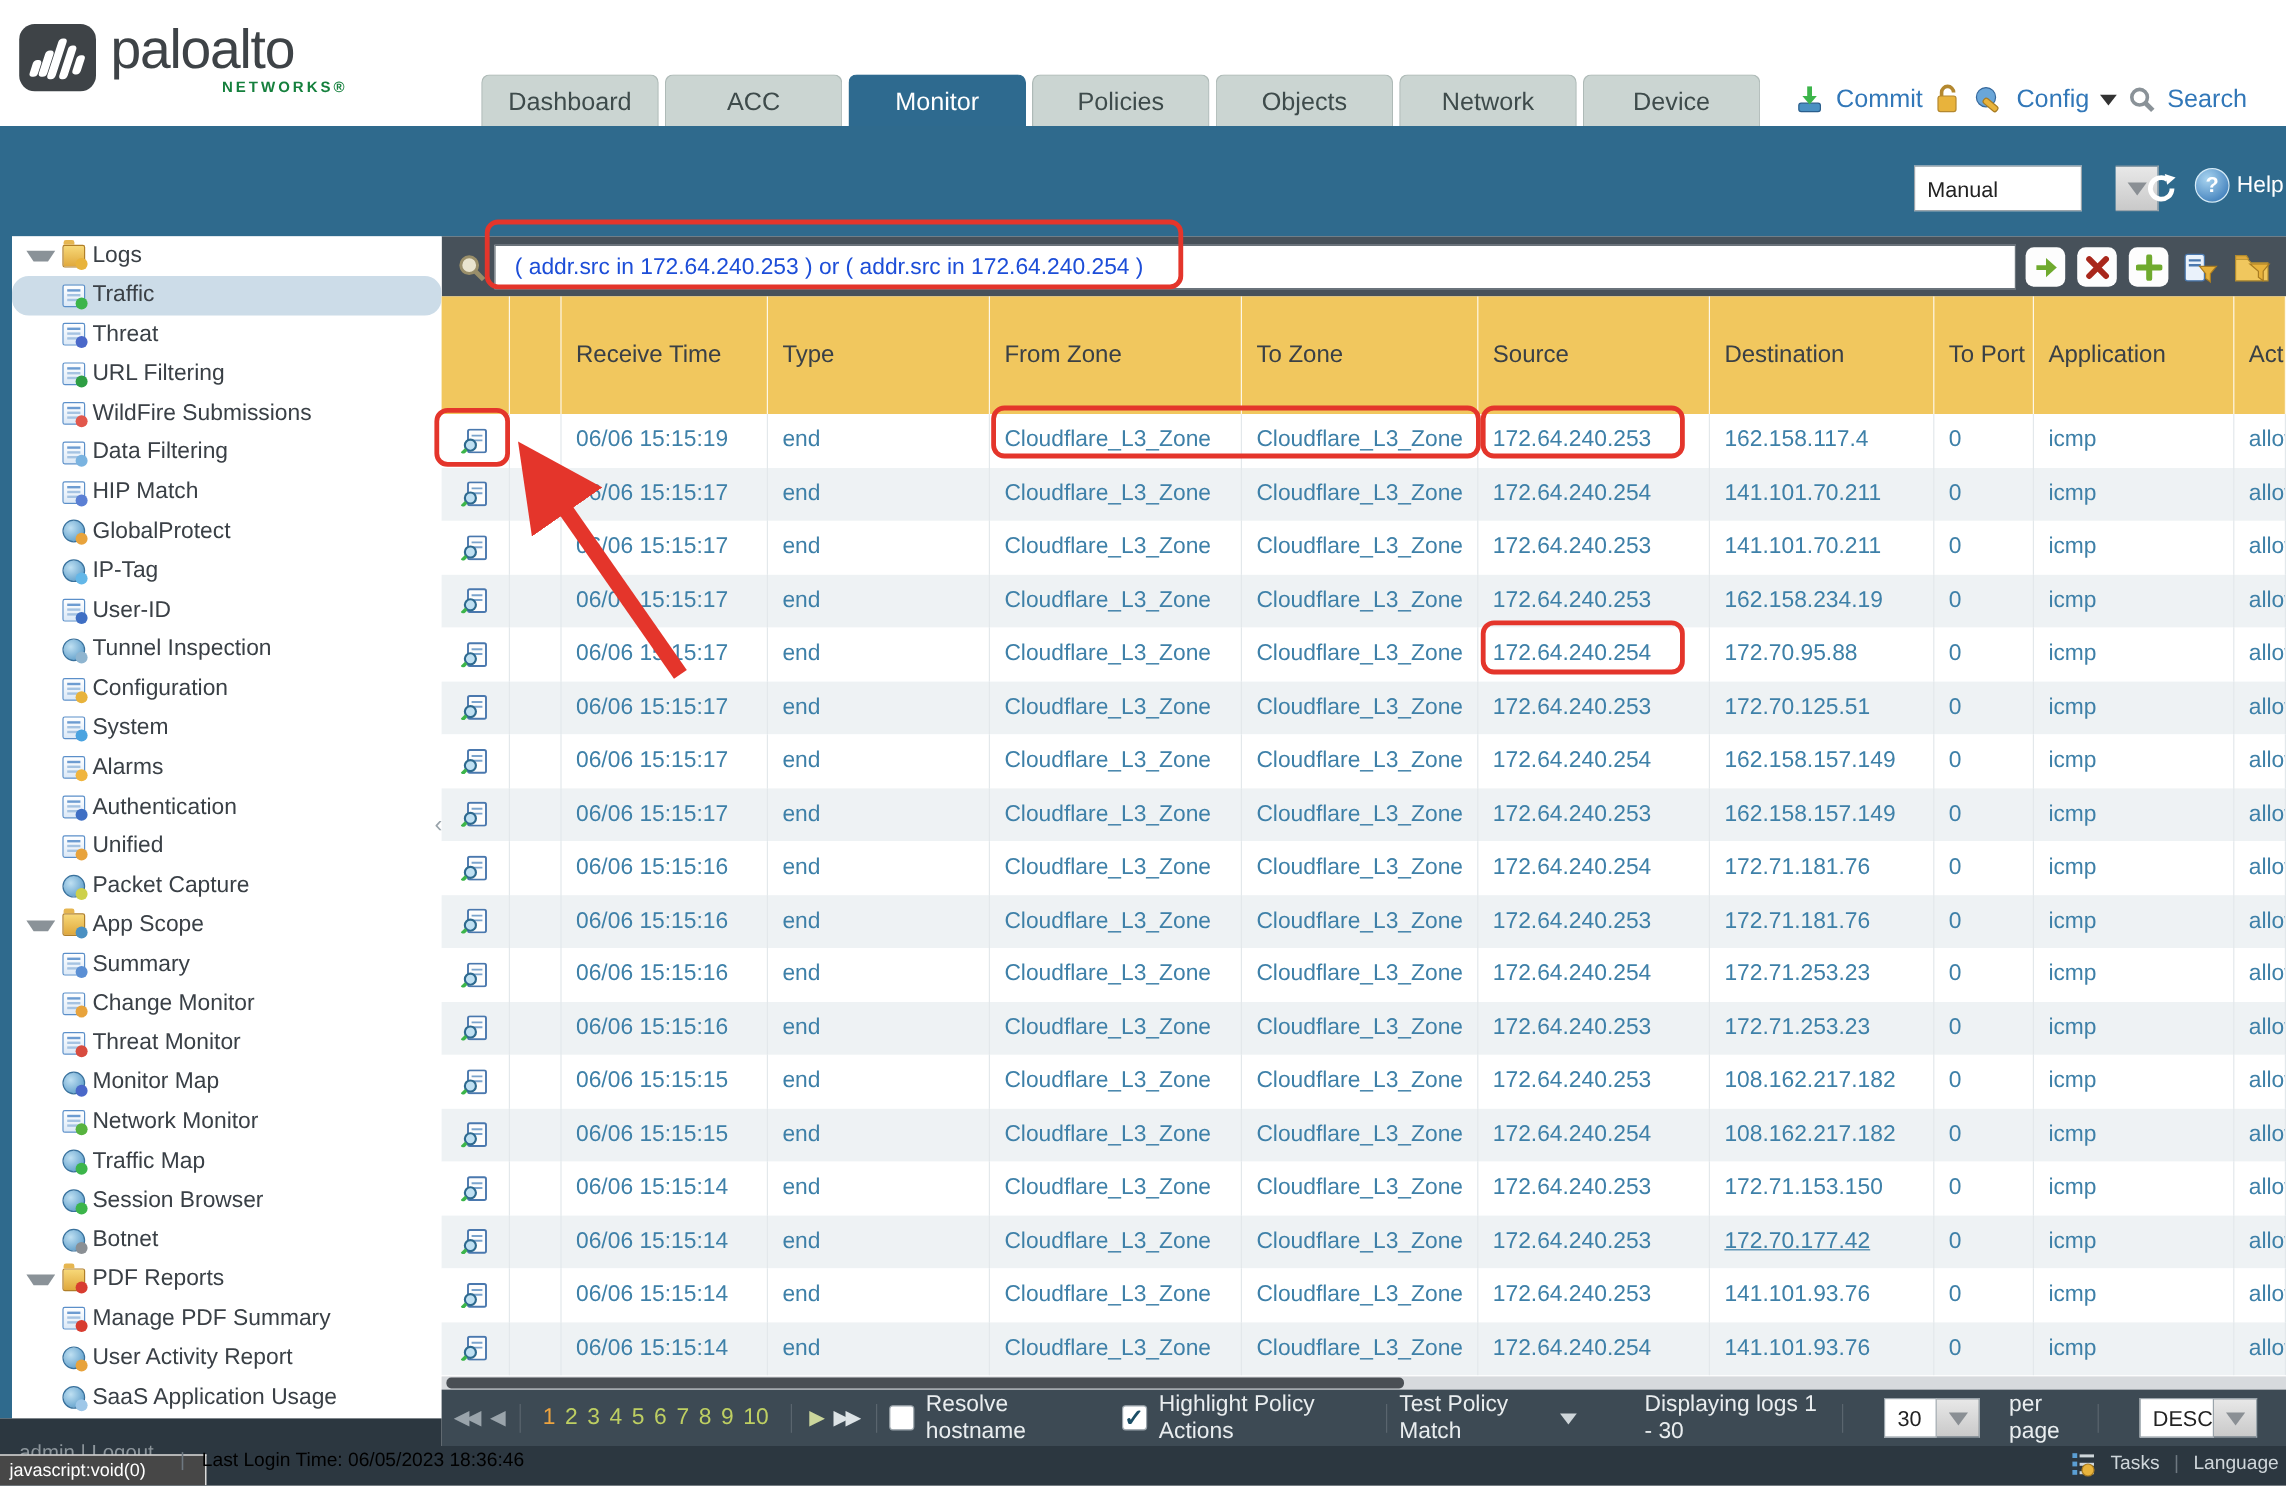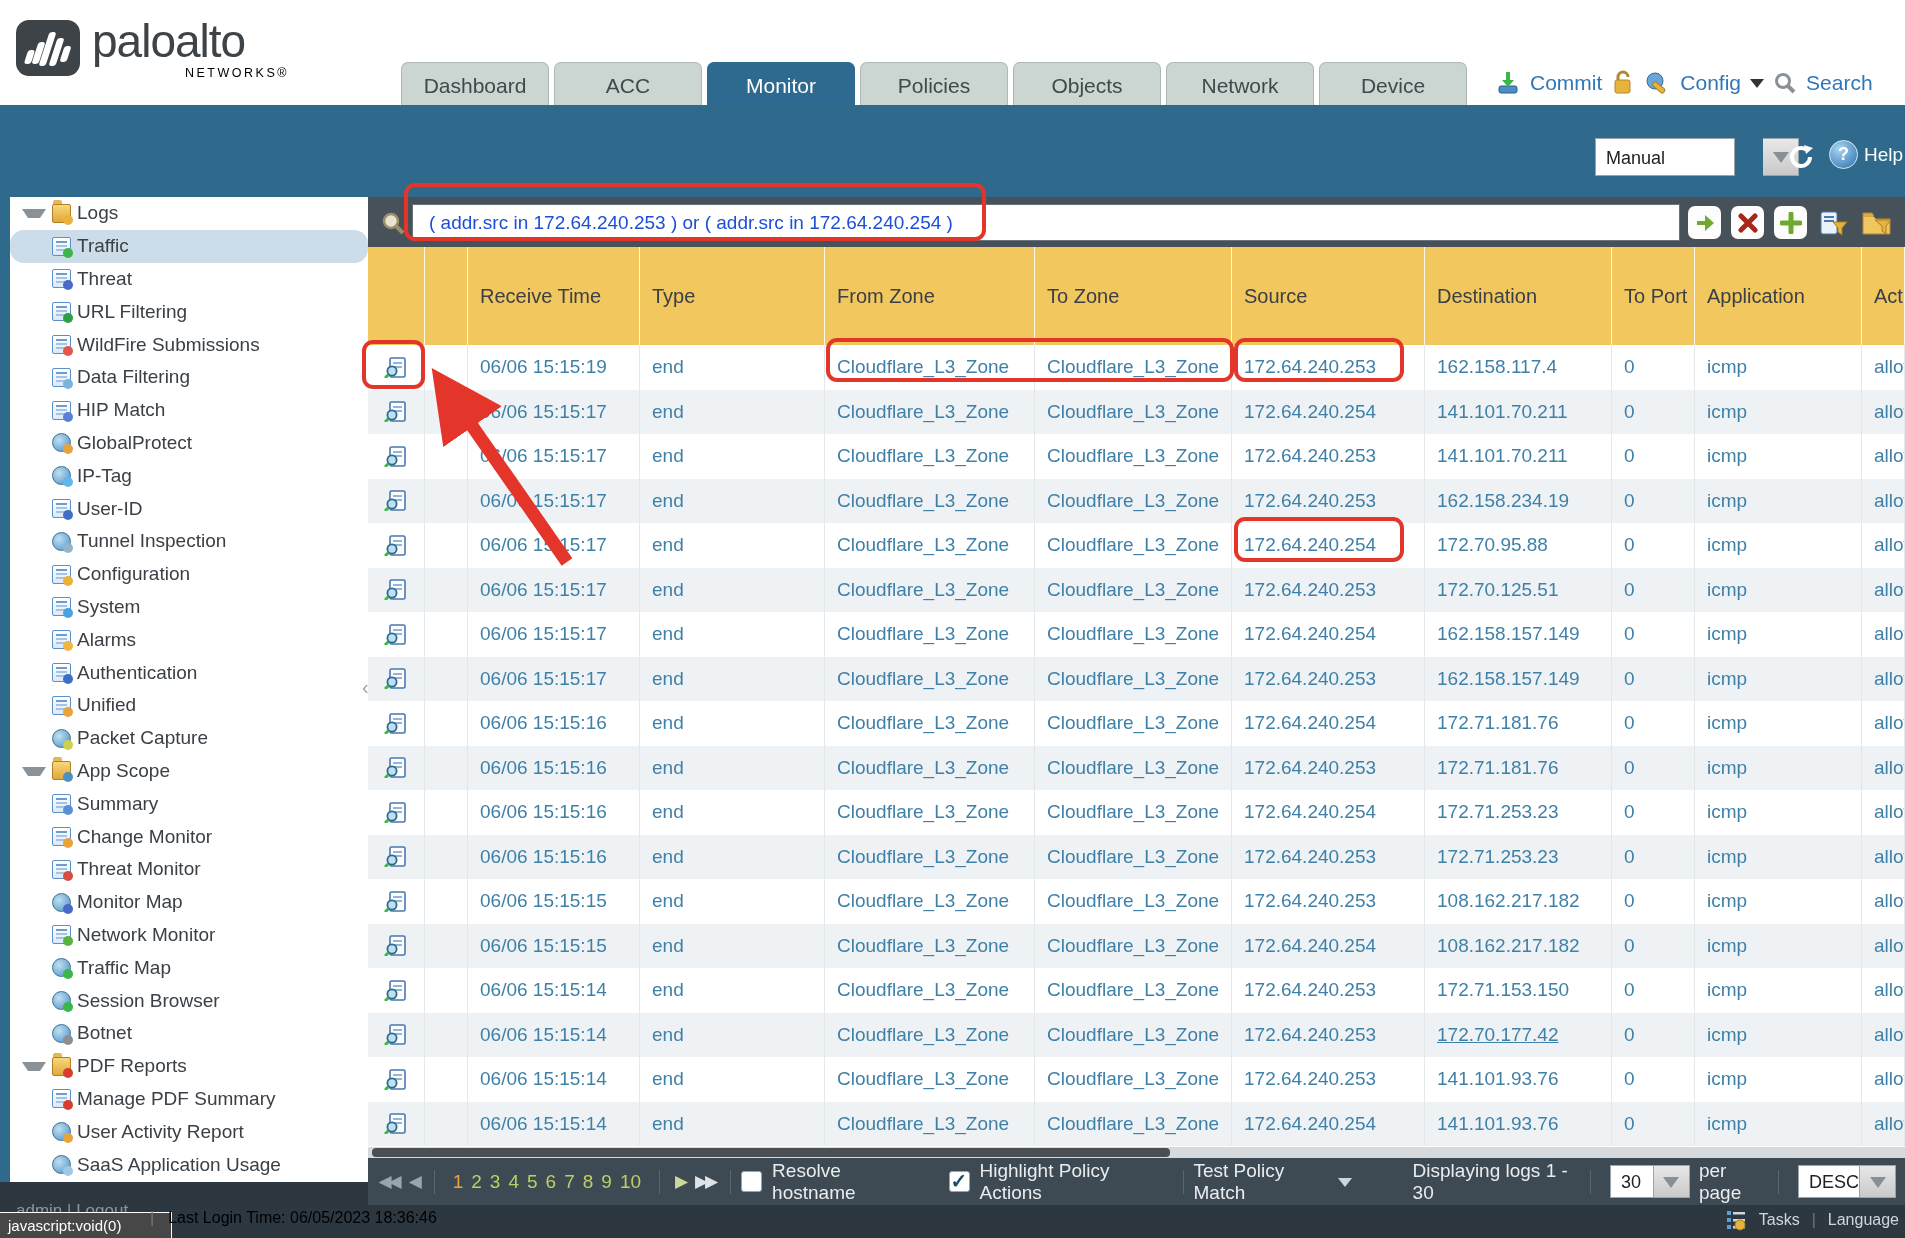--- a/index.html
+++ b/index.html
@@ -4,21 +4,21 @@
 <style>
   html,body{margin:0;padding:0;background:#2C3740;font-family:"Liberation Sans",sans-serif;}
   #app{position:relative;width:1905px;height:1238px;overflow:hidden;background:#fff;}
   .abs{position:absolute;}
 
   
   .topbar{left:0;top:0;width:1905px;height:105px;background:#fff;}
   .logo-mark{left:16px;top:20px;width:64px;height:56px;background:#3e4347;border-radius:13px;overflow:hidden;}
   .logo-mark i{position:absolute;width:7px;background:#fff;border-radius:3px;transform:skewX(-18deg);}
   .logo-text{left:92px;top:14px;font-size:46px;color:#3e4347;letter-spacing:-1px;}
-  .logo-sub{left:185px;top:66px;font-size:12.5px;color:#000000;letter-spacing:2.5px;font-weight:normal;}
+  .logo-sub{left:185px;top:66px;font-size:12.5px;color:#15803d;letter-spacing:2.5px;font-weight:bold;}
   .tabs{left:401px;top:62px;display:flex;gap:5px;}
   .tab{width:148px;height:43px;line-height:45px;text-align:center;font-size:21px;color:#3e4b4b;
        background:#cbd5d2;border:1px solid #aebab7;border-bottom:none;border-radius:7px 7px 0 0;box-sizing:border-box;}
   .tab.active{background:#2e6a8f;border-color:#2e6a8f;color:#fff;}
   .utils{left:1495px;top:66px;height:34px;display:flex;align-items:center;gap:9px;font-size:21px;color:#3177b8;}
   .caret{width:0;height:0;border:7px solid transparent;border-top:9px solid #333;margin-top:8px;}
 
   
   .band{left:0;top:105px;width:1905px;height:92px;background:#2F6A8D;}
   .refresh-select{left:1595px;top:138px;display:flex;gap:28px;}
@@ -72,21 +72,21 @@
   .pagbar{left:368px;top:1158px;width:1537px;height:47px;background:#3D4A54;display:flex;align-items:center;color:#e9edef;font-size:19px;}
   .pagbar .divider{width:1px;height:24px;background:#5a656e;margin:0 10px;}
   .arrow{color:#9aa4ab;font-size:17px;letter-spacing:-3px;margin:0 5px;}
   .arrow.play{color:#ccd79c;}
   .arrow.ff{color:#dde3e6;}
   .pages{display:flex;gap:8px;margin:0 8px;color:#becf62;}
   .pages .pg.cur{color:#eca33f;}
   .cb{width:19px;height:19px;background:#fff;border:1px solid #9aa4ab;border-radius:3px;margin-right:10px;position:relative;flex:0 0 19px;}
   .cb.checked::after{content:"✓";position:absolute;left:1px;top:-3px;font-size:20px;font-weight:bold;color:#1b4e66;}
   .wcaret{width:0;height:0;border:7px solid transparent;border-top:9px solid #cfd6da;margin:9px 0 0 8px;}
-  .minisel{display:flex;margin:0 9px;}
+  .minisel{display:flex;margin:0 24px;}
   .minisel .sel-box{height:33px;line-height:33px;font-size:18px;}
   .minisel .sel-btn{height:33px;}
 
   
   .statusbar{left:0;top:1205px;width:1905px;height:33px;background:#2C3740;color:#b6bfc5;font-size:19px;}
   .bottomfill{left:0;top:1182px;width:368px;height:23px;background:#2C3740;}
   .admin-text{left:16px;top:1201px;color:#8d969c;font-size:17px;}
   .tooltip{left:0;top:1212px;width:172px;height:26px;background:#474747;border:1px solid #fff;border-left:none;border-bottom:none;
            color:#fff;font-size:15px;line-height:26px;padding-left:8px;box-sizing:border-box;}
   .lastlogin{left:150px;top:1209px;display:flex;gap:14px;}

